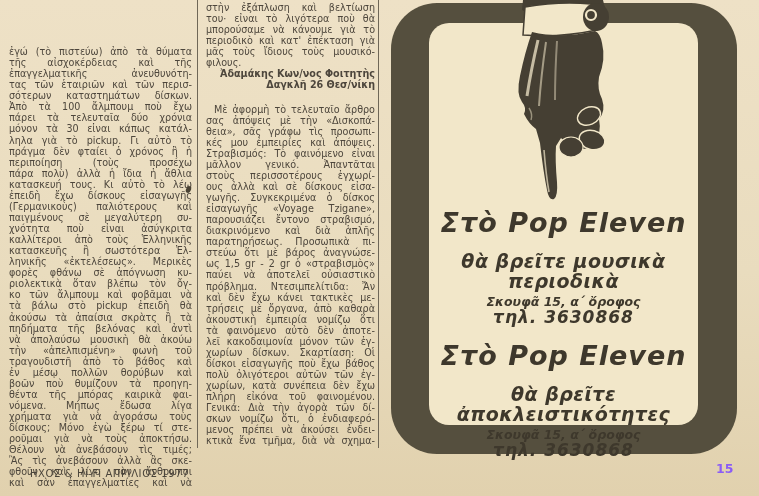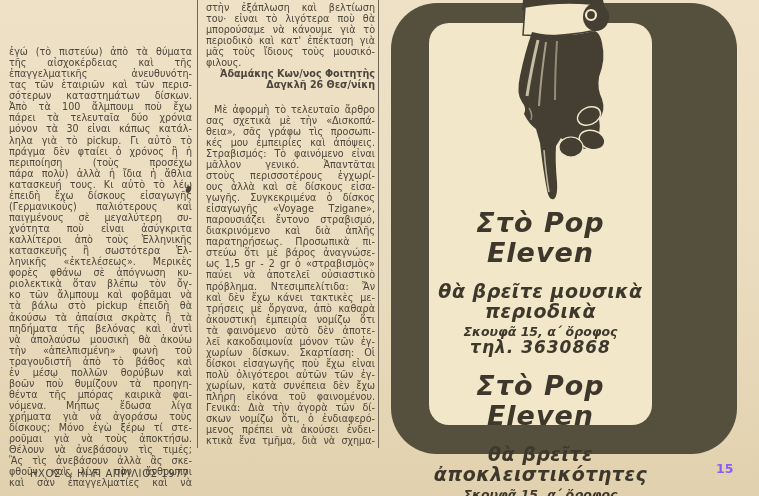--- a/index.html
+++ b/index.html
@@ -25,21 +25,21 @@
   .divider { position:absolute; top:0; width:1px; height:448px; background:#6f6757; }
   .d1 { left:197px; }
   .d2 { left:378px; }
 
   
   .ad {
     position:absolute; left:391px; top:3px; width:346px; height:451px;
     background:#554f3e; border-radius:46px;
   }
   .ad-inner {
-    position:absolute; left:38px; top:20px; width:223px; height:402px;
+    position:absolute; left:38px; top:20px; width:269px; height:402px;
     background:#f2e7c9; border-radius:20px; text-align:center; color:#3e382c;
     z-index:1;
   }
   .ad-title { font-style:italic; font-weight:bold; font-size:27px; line-height:30px; letter-spacing:1px; }
   .t1 { margin-top:185px; }
   .t2 { margin-top:16px; }
   .ad-line  { font-style:italic; font-weight:bold; font-size:19px; line-height:20px; margin-top:13px; letter-spacing:0.5px; }
   .ad-addr  { font-style:italic; font-weight:bold; font-size:12.5px; line-height:15px; margin-top:3px; }
   .ad-phone { font-style:italic; font-weight:bold; font-size:17px; line-height:15px; margin-top:1px; letter-spacing:1px; }
 
@@ -115,21 +115,21 @@
         <div class="tline">μᾶς τοὺς ἴδιους τοὺς μουσικό-</div>
       </div>
     <div class="tail">φιλους.</div>
     <div>
         <div class="sigline">Ἀδαμάκης Κων/νος Φοιτητὴς</div>
         <div class="sigline">Δαγκλῆ 26 Θεσ/νίκη</div>
       </div>
     <div class="gap"></div>
     <div class="body2">
         <div class="tline">Μὲ ἀφορμὴ τὸ τελευταῖο ἄρθρο</div>
-        <div class="tline">σας σχετικὰ μὲ τὴν «Δισκοπά-</div>
+        <div class="tline">σας ἀπόψεις μὲ τὴν «Δισκοπά-</div>
         <div class="tline">θεια», σᾶς γράφω τὶς προσωπι-</div>
         <div class="tline">κές μου ἐμπειρίες καὶ ἀπόψεις.</div>
         <div class="tline">Στραβισμός: Τὸ φαινόμενο εἶναι</div>
         <div class="tline">μᾶλλον γενικό. Ἀπαντᾶται</div>
         <div class="tline">στοὺς περισσοτέρους ἐγχωρί-</div>
         <div class="tline">ους ἀλλὰ καὶ σὲ δίσκους εἰσα-</div>
         <div class="tline">γωγῆς. Συγκεκριμένα ὁ δίσκος</div>
         <div class="tline">εἰσαγωγῆς «Voyage Tzigane»,</div>
         <div class="tline">παρουσιάζει ἔντονο στραβισμό,</div>
         <div class="tline">διακρινόμενο καὶ διὰ ἁπλῆς</div>
@@ -137,21 +137,21 @@
         <div class="tline">στεύω ὅτι μὲ βάρος ἀναγνώσε-</div>
         <div class="tline">ως 1,5 gr - 2 gr ὁ «στραβισμὸς»</div>
         <div class="tline">παύει νὰ ἀποτελεῖ οὐσιαστικὸ</div>
         <div class="tline">πρόβλημα. Ντεσιμπελίτιδα: Ἄν</div>
         <div class="tline">καὶ δὲν ἔχω κάνει τακτικὲς με-</div>
         <div class="tline">τρήσεις μὲ ὄργανα, ἀπὸ καθαρὰ</div>
         <div class="tline">ἀκουστικὴ ἐμπειρία νομίζω ὅτι</div>
         <div class="tline">τὰ φαινόμενο αὐτὸ δὲν ἀποτε-</div>
         <div class="tline">λεῖ κακοδαιμονία μόνον τῶν ἐγ-</div>
         <div class="tline">χωρίων δίσκων. Σκαρτίαση: Οἱ</div>
-        <div class="tline">δίσκοι εἰσαγωγῆς ποὺ ἔχω εἶναι</div>
+        <div class="tline">δίσκοι εἰσαγωγῆς ποὺ ἔχω βάθος</div>
         <div class="tline">πολὺ ὀλιγότεροι αὐτῶν τῶν ἐγ-</div>
         <div class="tline">χωρίων, κατὰ συνέπεια δὲν ἔχω</div>
         <div class="tline">πλήρη εἰκόνα τοῦ φαινομένου.</div>
         <div class="tline">Γενικά: Διὰ τὴν ἀγορὰ τῶν δί-</div>
         <div class="tline">σκων νομίζω ὅτι, ὁ ἐνδιαφερό-</div>
         <div class="tline">μενος πρέπει νὰ ἀκούσει ἐνδει-</div>
         <div class="tline">κτικὰ ἕνα τμῆμα, διὰ νὰ σχημα-</div>
       </div>
   </div>
 

